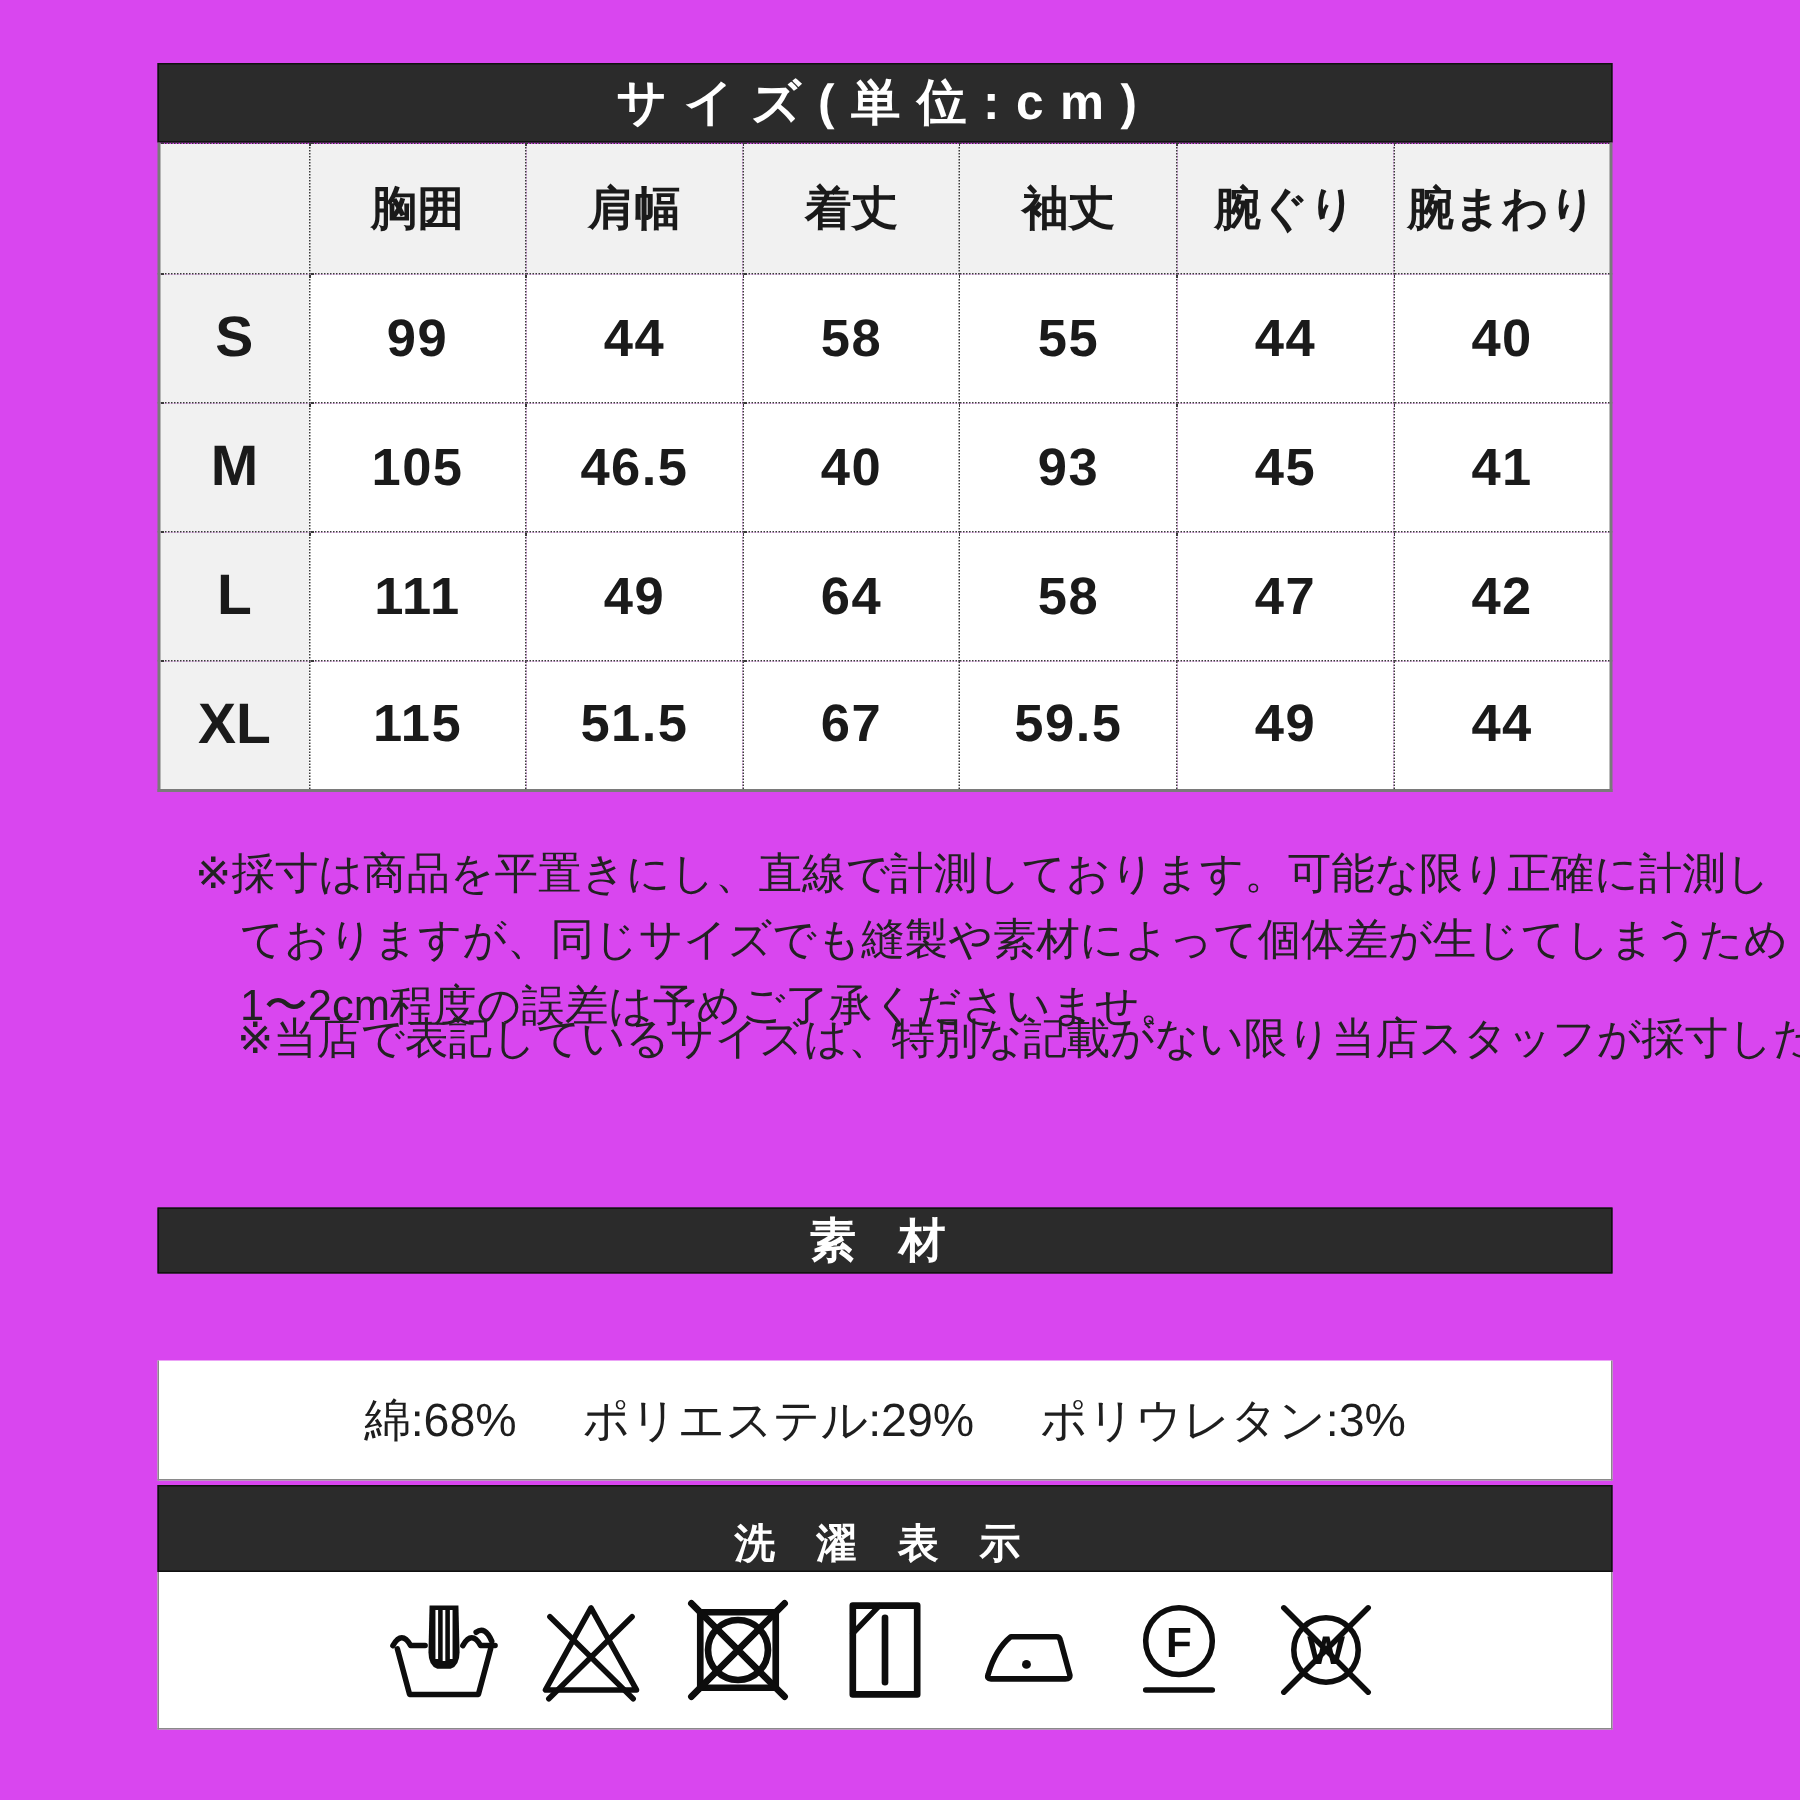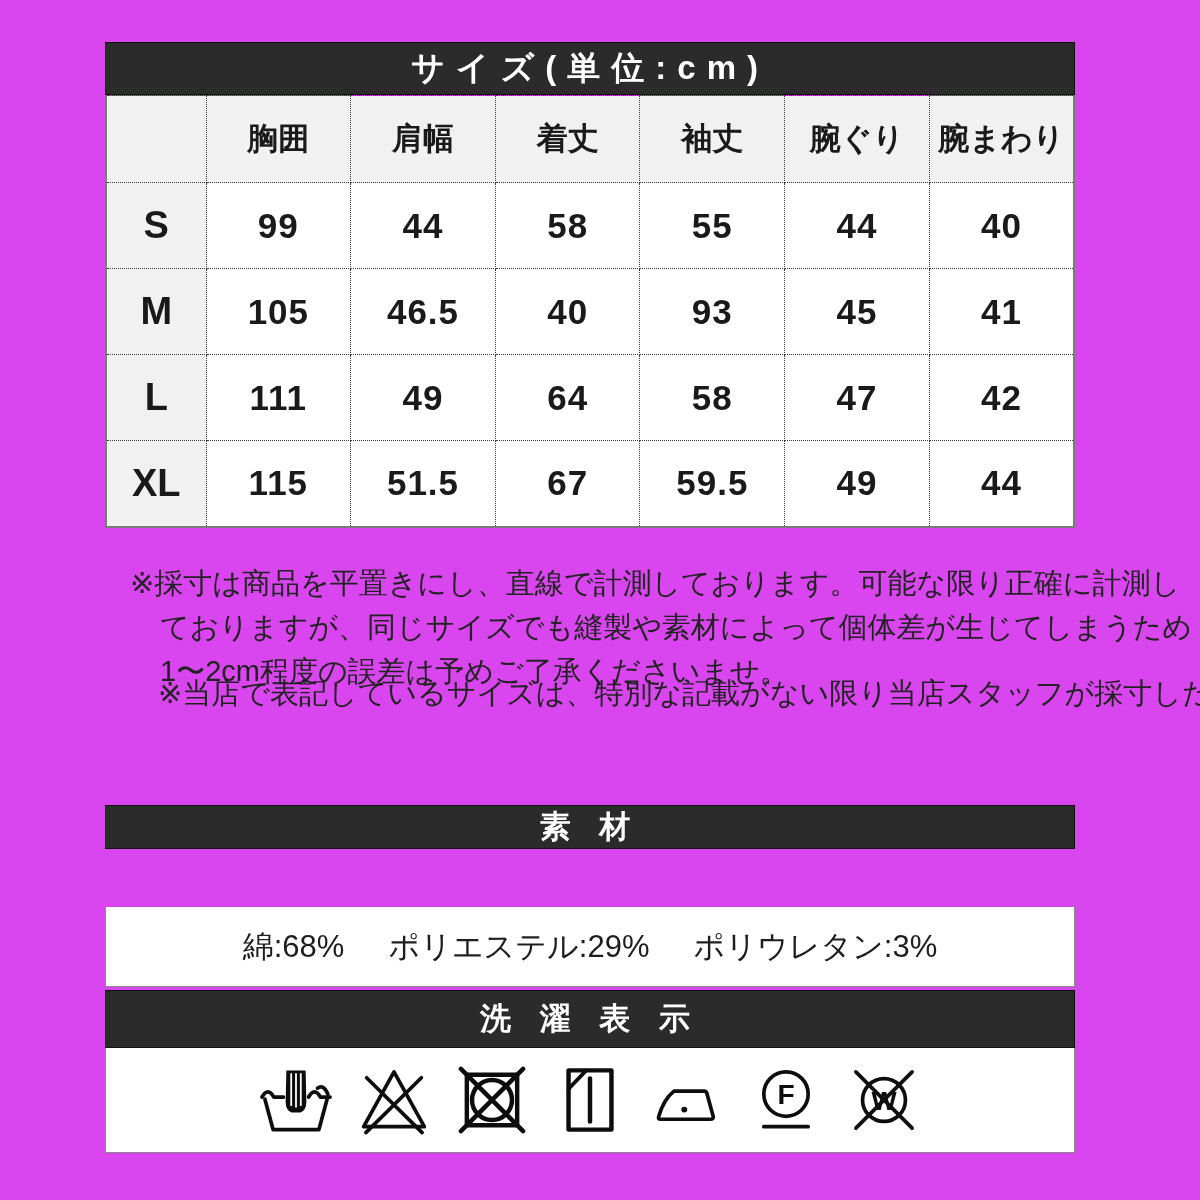--- a/index.html
+++ b/index.html
@@ -17,21 +17,21 @@
     display:flex;align-items:center;justify-content:center;
     font-weight:bold;
     border:1px solid #111;
     box-sizing:border-box;
   }
   .size-bar{position:absolute;left:105px;top:42px;width:970px;height:53px;
     font-size:33px;letter-spacing:11px;}
   .material-bar{position:absolute;left:105px;top:805px;width:970px;height:44px;
     font-size:31px;letter-spacing:10px;}
   .laundry-bar{position:absolute;left:105px;top:990px;width:970px;height:58px;
-    font-size:31px;letter-spacing:10px;}
+    font-size:27px;letter-spacing:10px;align-items:flex-end;}
 
   
   .size-table{
     position:absolute;left:105px;top:95px;width:970px;
     border-collapse:collapse;table-layout:fixed;
     border:2px solid #7a7a7a;border-top:none;
   }
   .size-table th,.size-table td{
     border:1px dotted #3a3a3a;
     text-align:center;vertical-align:middle;

